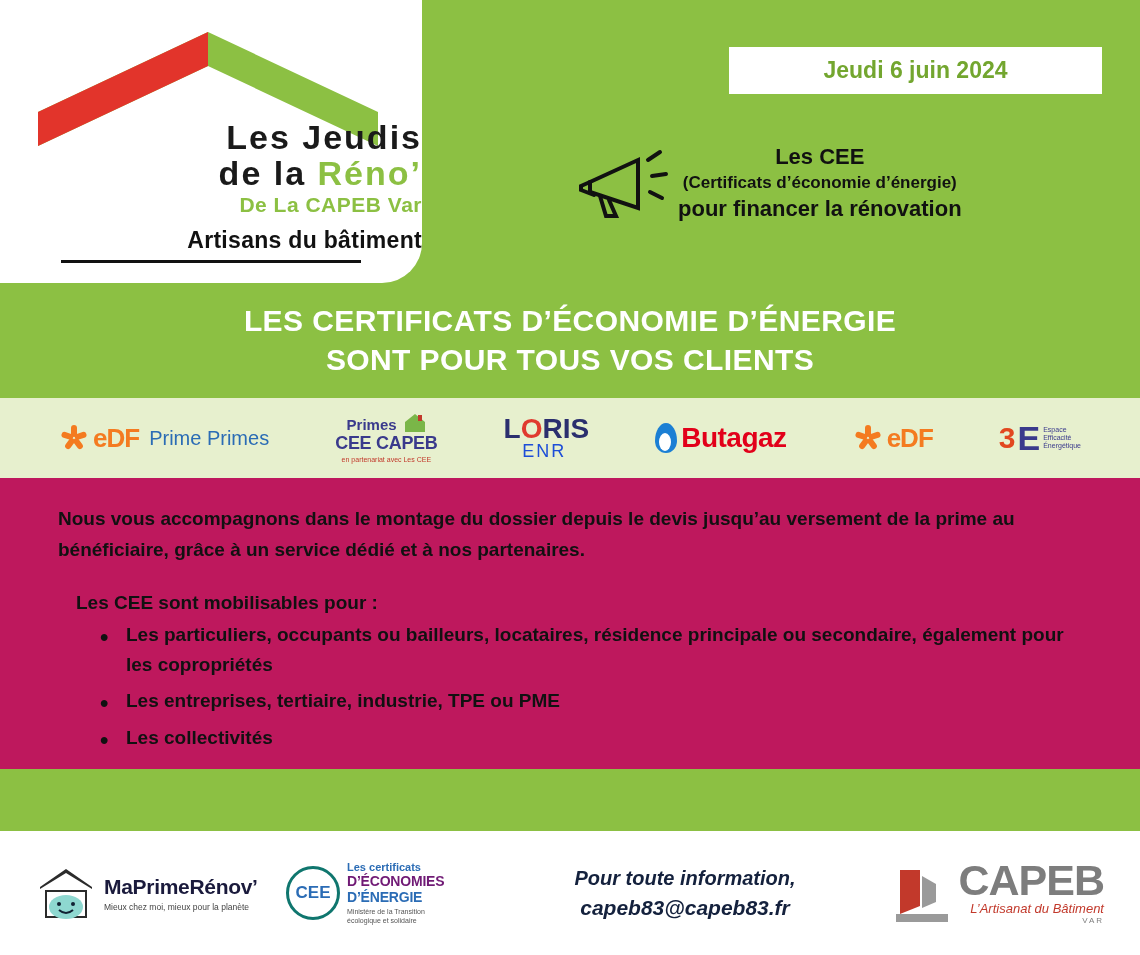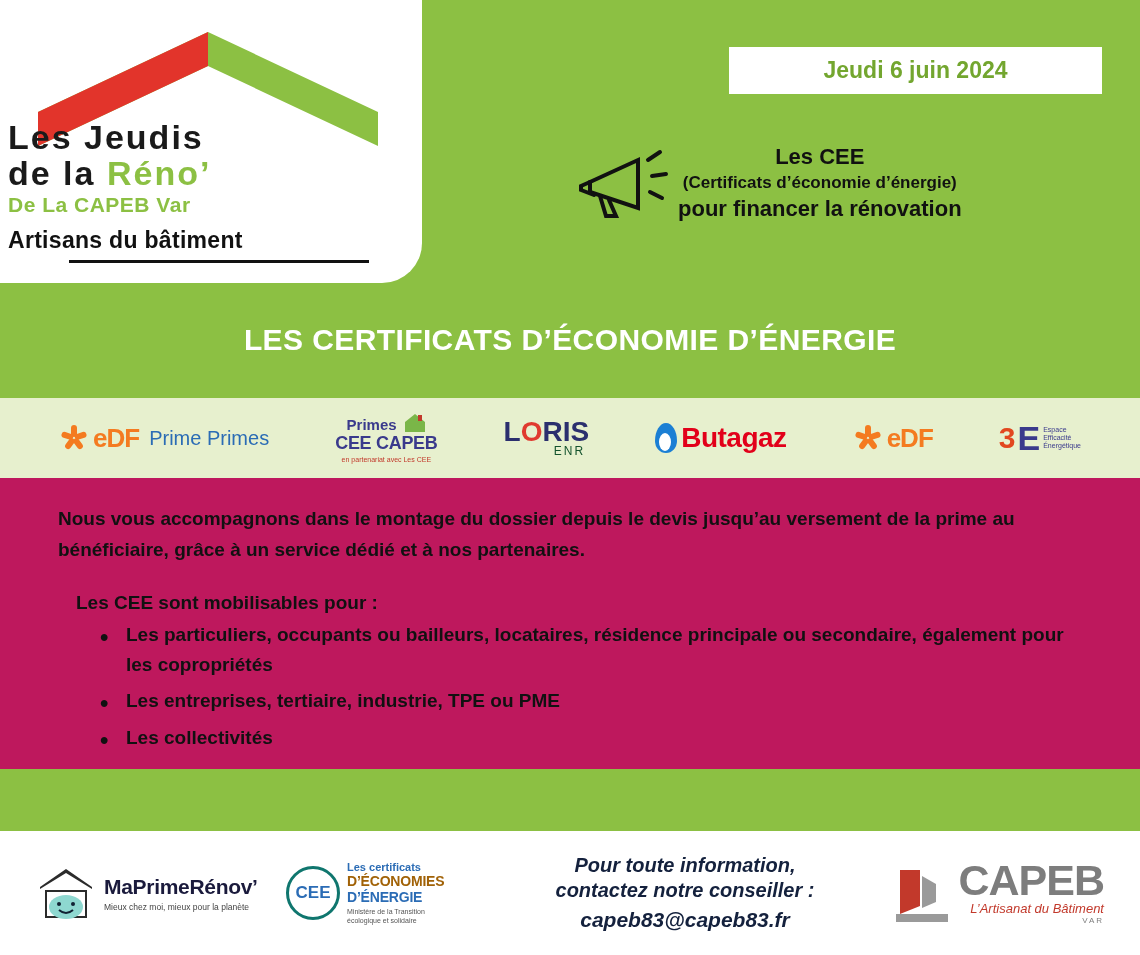--- a/index.html
+++ b/index.html
@@ -12,21 +12,21 @@
   .page { position: relative; width: 1140px; height: 955px; background: #8cc043; }
 
   
   .header { position: relative; height: 283px; background: #8cc043; }
 
   .logo-card {
     position: absolute; left: 0; top: 0; width: 422px; height: 283px;
     background: #ffffff; border-bottom-right-radius: 40px;
   }
   .roof { position: absolute; left: 30px; top: 28px; width: 356px; height: 120px; }
-  .logo-text { position: absolute; left: 8px; top: 120px; width: 422px; text-align: left; }
+  .logo-text { position: absolute; left: 0; top: 120px; width: 422px; text-align: right; }
   .logo-l1 { font-size: 34px; font-weight: bold; letter-spacing: 2px; color: #1a1a1a; line-height: 1.05; }
   .logo-l1 .reno-accent { color: #8cc043; }
   .logo-l2 { font-size: 21px; font-weight: bold; color: #8cc043; letter-spacing: 0.5px; margin-top: 2px; }
   .logo-l3 { font-size: 23px; font-weight: bold; color: #111; margin-top: 10px; letter-spacing: 0.3px; }
   .logo-rule { width: 300px; height: 3px; background: #111; margin: 6px auto 0; }
 
   .date-badge {
     position: absolute; right: 38px; top: 47px; width: 373px; height: 47px;
     background: #ffffff; display: flex; align-items: center; justify-content: center;
   }
@@ -68,21 +68,21 @@
 
   .primes-cee { text-align: center; line-height: 1.05; }
   .pc-l1 { font-size: 15px; font-weight: bold; color: #3a3a8c; }
   .pc-l2 { font-size: 18px; font-weight: bold; color: #3a3a8c; letter-spacing: -0.3px; }
   .pc-l3 { font-size: 7px; color: #c2392b; margin-top: 3px; }
   .pc-house { display: inline-block; width: 22px; height: 20px; position: relative; vertical-align: -3px; margin-left: 3px; }
 
   .loris { text-align: center; line-height: 0.95; }
   .loris-word { font-size: 28px; font-weight: bold; color: #2b2f6e; letter-spacing: 0px; }
   .loris-word .dot { color: #e03a2f; }
-  .loris-sub { font-size: 12px; color: #14532d; letter-spacing: 2px; text-align: right; padding-right: 4px; }
+  .loris-sub { font-size: 18px; color: #1d4ed8; letter-spacing: 2px; text-align: center; padding-right: 4px; }
 
   .butagaz { display: flex; align-items: center; }
   .butagaz-drop {
     width: 22px; height: 30px; background: #1b7fd4; border-radius: 50% 50% 50% 50%/60% 60% 40% 40%;
     margin-right: 4px; position: relative;
   }
   .butagaz-drop:after {
     content: ""; position: absolute; left: 4px; top: 10px; width: 12px; height: 18px;
     background: #ffffff; border-radius: 50%;
   }
@@ -116,21 +116,21 @@
   .mpr-t { font-size: 21px; font-weight: bold; color: #1a1a3c; letter-spacing: -0.3px; }
   .mpr-s { font-size: 8.5px; color: #444; margin-top: 3px; }
 
   .f-cee { display: flex; align-items: center; width: 230px; }
   .cee-circle {
     width: 54px; height: 54px; border-radius: 50%; border: 3px solid #0f766e;
     display: flex; align-items: center; justify-content: center;
     font-size: 17px; font-weight: bold; color: #2b6cb5; margin-right: 7px;
   }
   .cee-l1 { font-size: 11px; font-weight: bold; color: #2b6cb5; }
-  .cee-l2 { font-size: 14px; font-weight: bold; color: #a16207; letter-spacing: -0.2px; }
+  .cee-l2 { font-size: 14px; font-weight: bold; color: #701a75; letter-spacing: -0.2px; }
   .cee-l3 { font-size: 14px; font-weight: bold; color: #2b6cb5; letter-spacing: -0.2px; }
   .cee-l4 { font-size: 7px; color: #555; margin-top: 3px; line-height: 1.25; }
 
   .f-contact { flex: 1; text-align: center; color: #14213d; font-style: italic; }
   .fc-l1 { font-size: 20px; font-weight: bold; }
   .fc-l2 { font-size: 20px; font-weight: bold; margin-top: 2px; }
   .fc-mail { font-size: 21px; font-weight: bold; margin-top: 6px; }
 
   .f-capeb { width: 250px; display: flex; align-items: center; justify-content: flex-end; margin-right: 36px; }
   .capeb-mark { width: 62px; height: 62px; position: relative; margin-right: 6px; }
@@ -177,20 +177,21 @@
       <div class="hr-text">
         <div class="hr-l1">Les CEE</div>
         <div class="hr-l2">(Certificats d’économie d’énergie)</div>
         <div class="hr-l3">pour financer la rénovation</div>
       </div>
     </div>
   </div>
 
   <div class="title-bar">
     <div>LES CERTIFICATS D’ÉCONOMIE D’ÉNERGIE</div>
+    <div>SONT POUR TOUS VOS CLIENTS</div>
   </div>
 
   <div class="partners">
 
     <div class="p-item">
       <div class="edf-mark">
         <i style="transform:rotate(0deg)"></i>
           <i style="transform:rotate(72deg)"></i>
           <i style="transform:rotate(144deg)"></i>
           <i style="transform:rotate(216deg)"></i>
@@ -276,21 +277,20 @@
       <div>
         <div class="cee-l1">Les certificats</div>
         <div class="cee-l2">D’ÉCONOMIES</div>
         <div class="cee-l3">D’ÉNERGIE</div>
         <div class="cee-l4">Ministère de la Transition<br>écologique et solidaire</div>
       </div>
     </div>
 
     <div class="f-contact">
       <div class="fc-l1">Pour toute information,</div>
-      <div class="fc-l2">contactez notre conseiller :</div>
       <div class="fc-mail">capeb83@capeb83.fr</div>
     </div>
 
     <div class="f-capeb">
       <svg class="capeb-mark" viewBox="0 0 62 62">
         <polygon points="10,8 30,8 30,44 10,52" fill="#c2392b"></polygon>
         <polygon points="32,14 46,22 46,40 32,46" fill="#9a9a9a"></polygon>
         <polygon points="6,52 58,52 58,60 6,60" fill="#9a9a9a"></polygon>
       </svg>
       <div>

